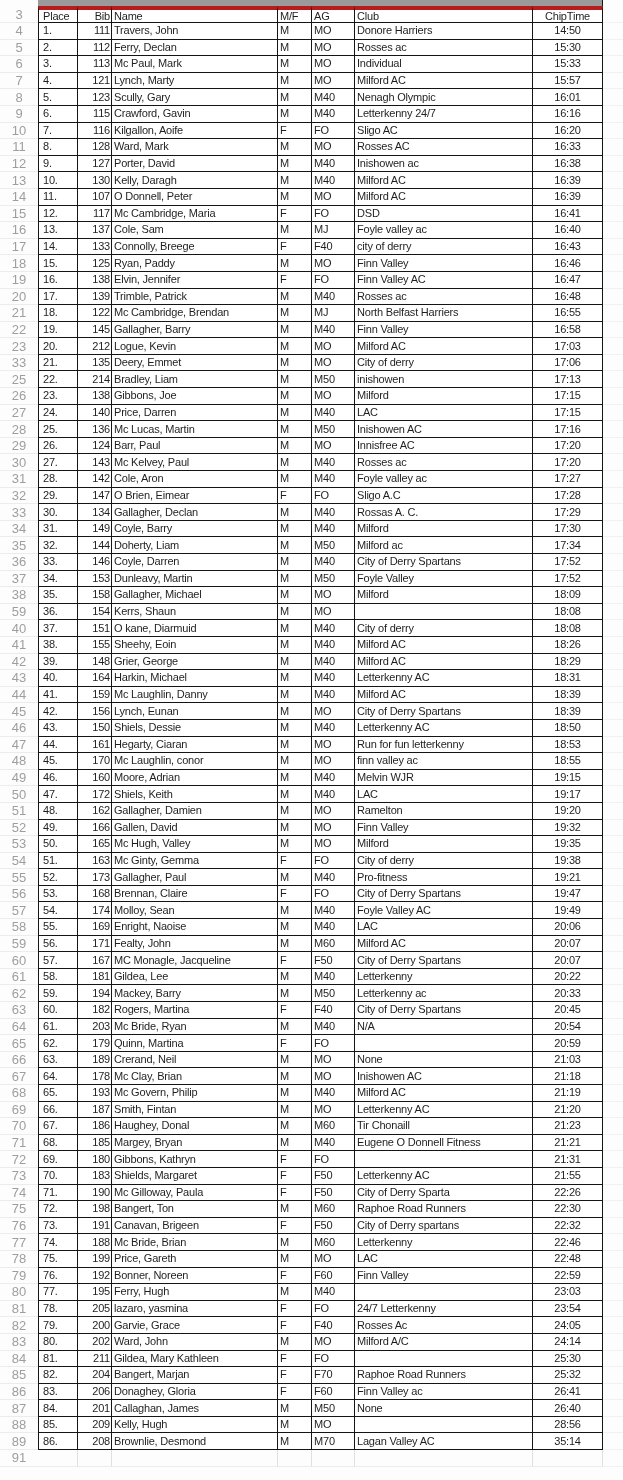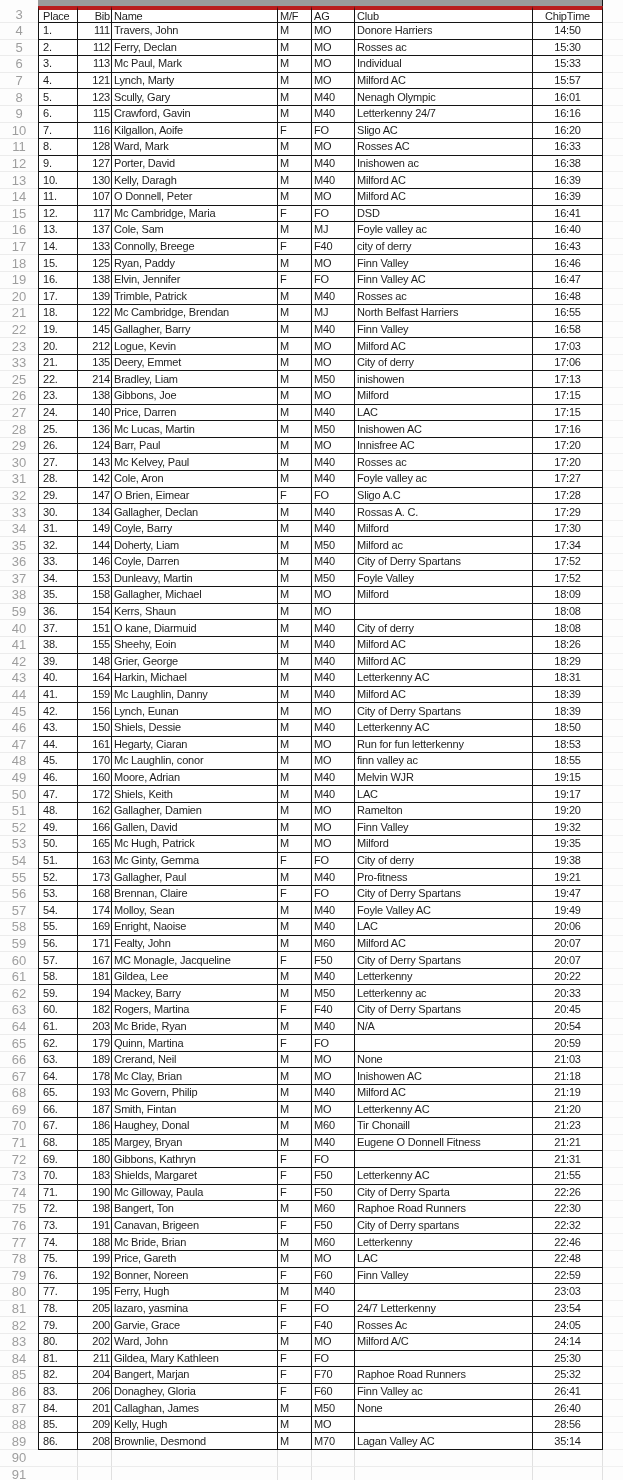--- a/index.html
+++ b/index.html
@@ -583,21 +583,21 @@
         <div class="cell t c-mf">M</div>
         <div class="cell t c-ag">MO</div>
         <div class="cell t c-club">Finn Valley</div>
         <div class="cell t c-time">19:32</div>
         <div class="cell pad"></div>
       </div>
       <div class="row">
         <div class="cell gut">53</div>
         <div class="cell t c-place first">50.</div>
         <div class="cell t c-bib">165</div>
-        <div class="cell t c-name">Mc Hugh, Patrick</div>
+        <div class="cell t c-name">Mc Hugh, Valley</div>
         <div class="cell t c-mf">M</div>
         <div class="cell t c-ag">MO</div>
         <div class="cell t c-club">Milford</div>
         <div class="cell t c-time">19:35</div>
         <div class="cell pad"></div>
       </div>
       <div class="row">
         <div class="cell gut">54</div>
         <div class="cell t c-place first">51.</div>
         <div class="cell t c-bib">163</div>
@@ -984,31 +984,20 @@
       </div>
       <div class="row">
         <div class="cell gut">89</div>
         <div class="cell t c-place first">86.</div>
         <div class="cell t c-bib">208</div>
         <div class="cell t c-name">Brownlie, Desmond</div>
         <div class="cell t c-mf">M</div>
         <div class="cell t c-ag">M70</div>
         <div class="cell t c-club">Lagan Valley AC</div>
         <div class="cell t c-time">35:14</div>
-        <div class="cell pad"></div>
-      </div>
-      <div class="row ghost">
-        <div class="cell gut">90</div>
-        <div class="cell g"></div>
-        <div class="cell g"></div>
-        <div class="cell g"></div>
-        <div class="cell g"></div>
-        <div class="cell g"></div>
-        <div class="cell g"></div>
-        <div class="cell g"></div>
         <div class="cell pad"></div>
       </div>
       <div class="row ghost">
         <div class="cell gut">91</div>
         <div class="cell g"></div>
         <div class="cell g"></div>
         <div class="cell g"></div>
         <div class="cell g"></div>
         <div class="cell g"></div>
         <div class="cell g"></div>

